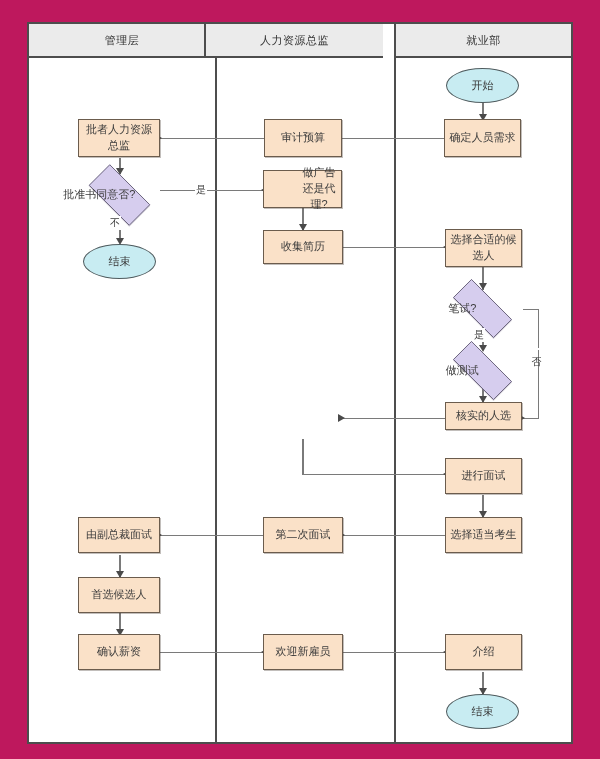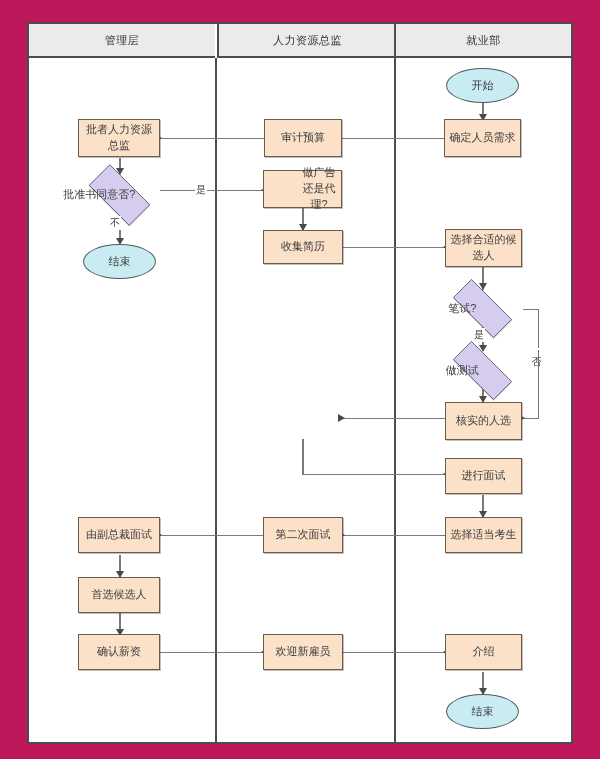--- a/index.html
+++ b/index.html
@@ -2,21 +2,21 @@
 <html><head>
 <meta charset="utf-8">
 <style>
   html,body{margin:0;padding:0;background:#ffffff;}
   body{width:600px;height:759px;font-family:"Liberation Sans","DejaVu Sans",sans-serif;}
   #stage{position:relative;width:600px;height:759px;overflow:hidden;background:#be185d;}
   #frame{position:absolute;left:27px;top:22px;width:546px;height:722px;border:2px solid #4d4d4d;box-sizing:border-box;background:#fff;}
   .hdr{position:absolute;top:0;height:34px;background:#ebebeb;border-bottom:2px solid #4d4d4d;box-sizing:border-box;
        display:flex;align-items:center;justify-content:center;font-size:11px;color:#333;letter-spacing:.5px;}
   .hdr.c0{left:0;width:186px;}
-  .hdr.c1{left:188px;width:179px;border-left:2px solid #4d4d4d;}
+  .hdr.c1{left:175px;width:179px;border-left:2px solid #4d4d4d;}
   .hdr.c2{left:365px;width:177px;border-left:2px solid #4d4d4d;}
   .vdiv{position:absolute;top:34px;bottom:0;width:2px;background:#4d4d4d;}
   .vdiv.v1{left:186px;}
   .vdiv.v2{left:365px;}
 
   .node{position:absolute;box-sizing:border-box;display:flex;align-items:center;justify-content:center;
         text-align:center;font-size:11px;color:#3b3b3b;line-height:1.45;z-index:4;}
   .proc{background:#fae1c8;border:1.6px solid #6b5c4d;box-shadow:1px 1px 0 rgba(80,70,60,.35);padding:2px 4px;}
   .term{background:#c8ecf2;border:1.6px solid #4f5b5e;border-radius:50%;}
   .dec{z-index:4;}
@@ -165,21 +165,21 @@
     <div class="node dec" style="left:413px;top:266px;width:81px;height:37px;">
       <div class="shape"></div>
       <div class="txt">笔试?</div>
     </div>
 
     <div class="node dec" style="left:413px;top:328px;width:81px;height:37px;">
       <div class="shape"></div>
       <div class="txt">做测试</div>
     </div>
 
-    <div class="node proc" style="left:416px;top:378px;width:77px;height:38px;">
+    <div class="node proc" style="left:416px;top:378px;width:77px;height:28px;">
       <span>核实的人选</span>
     </div>
 
 
     <div class="node proc" style="left:416px;top:434px;width:77px;height:36px;">
       <span>进行面试</span>
     </div>
 
     <div class="node proc" style="left:416px;top:493px;width:77px;height:36px;">
       <span>选择适当考生</span>

